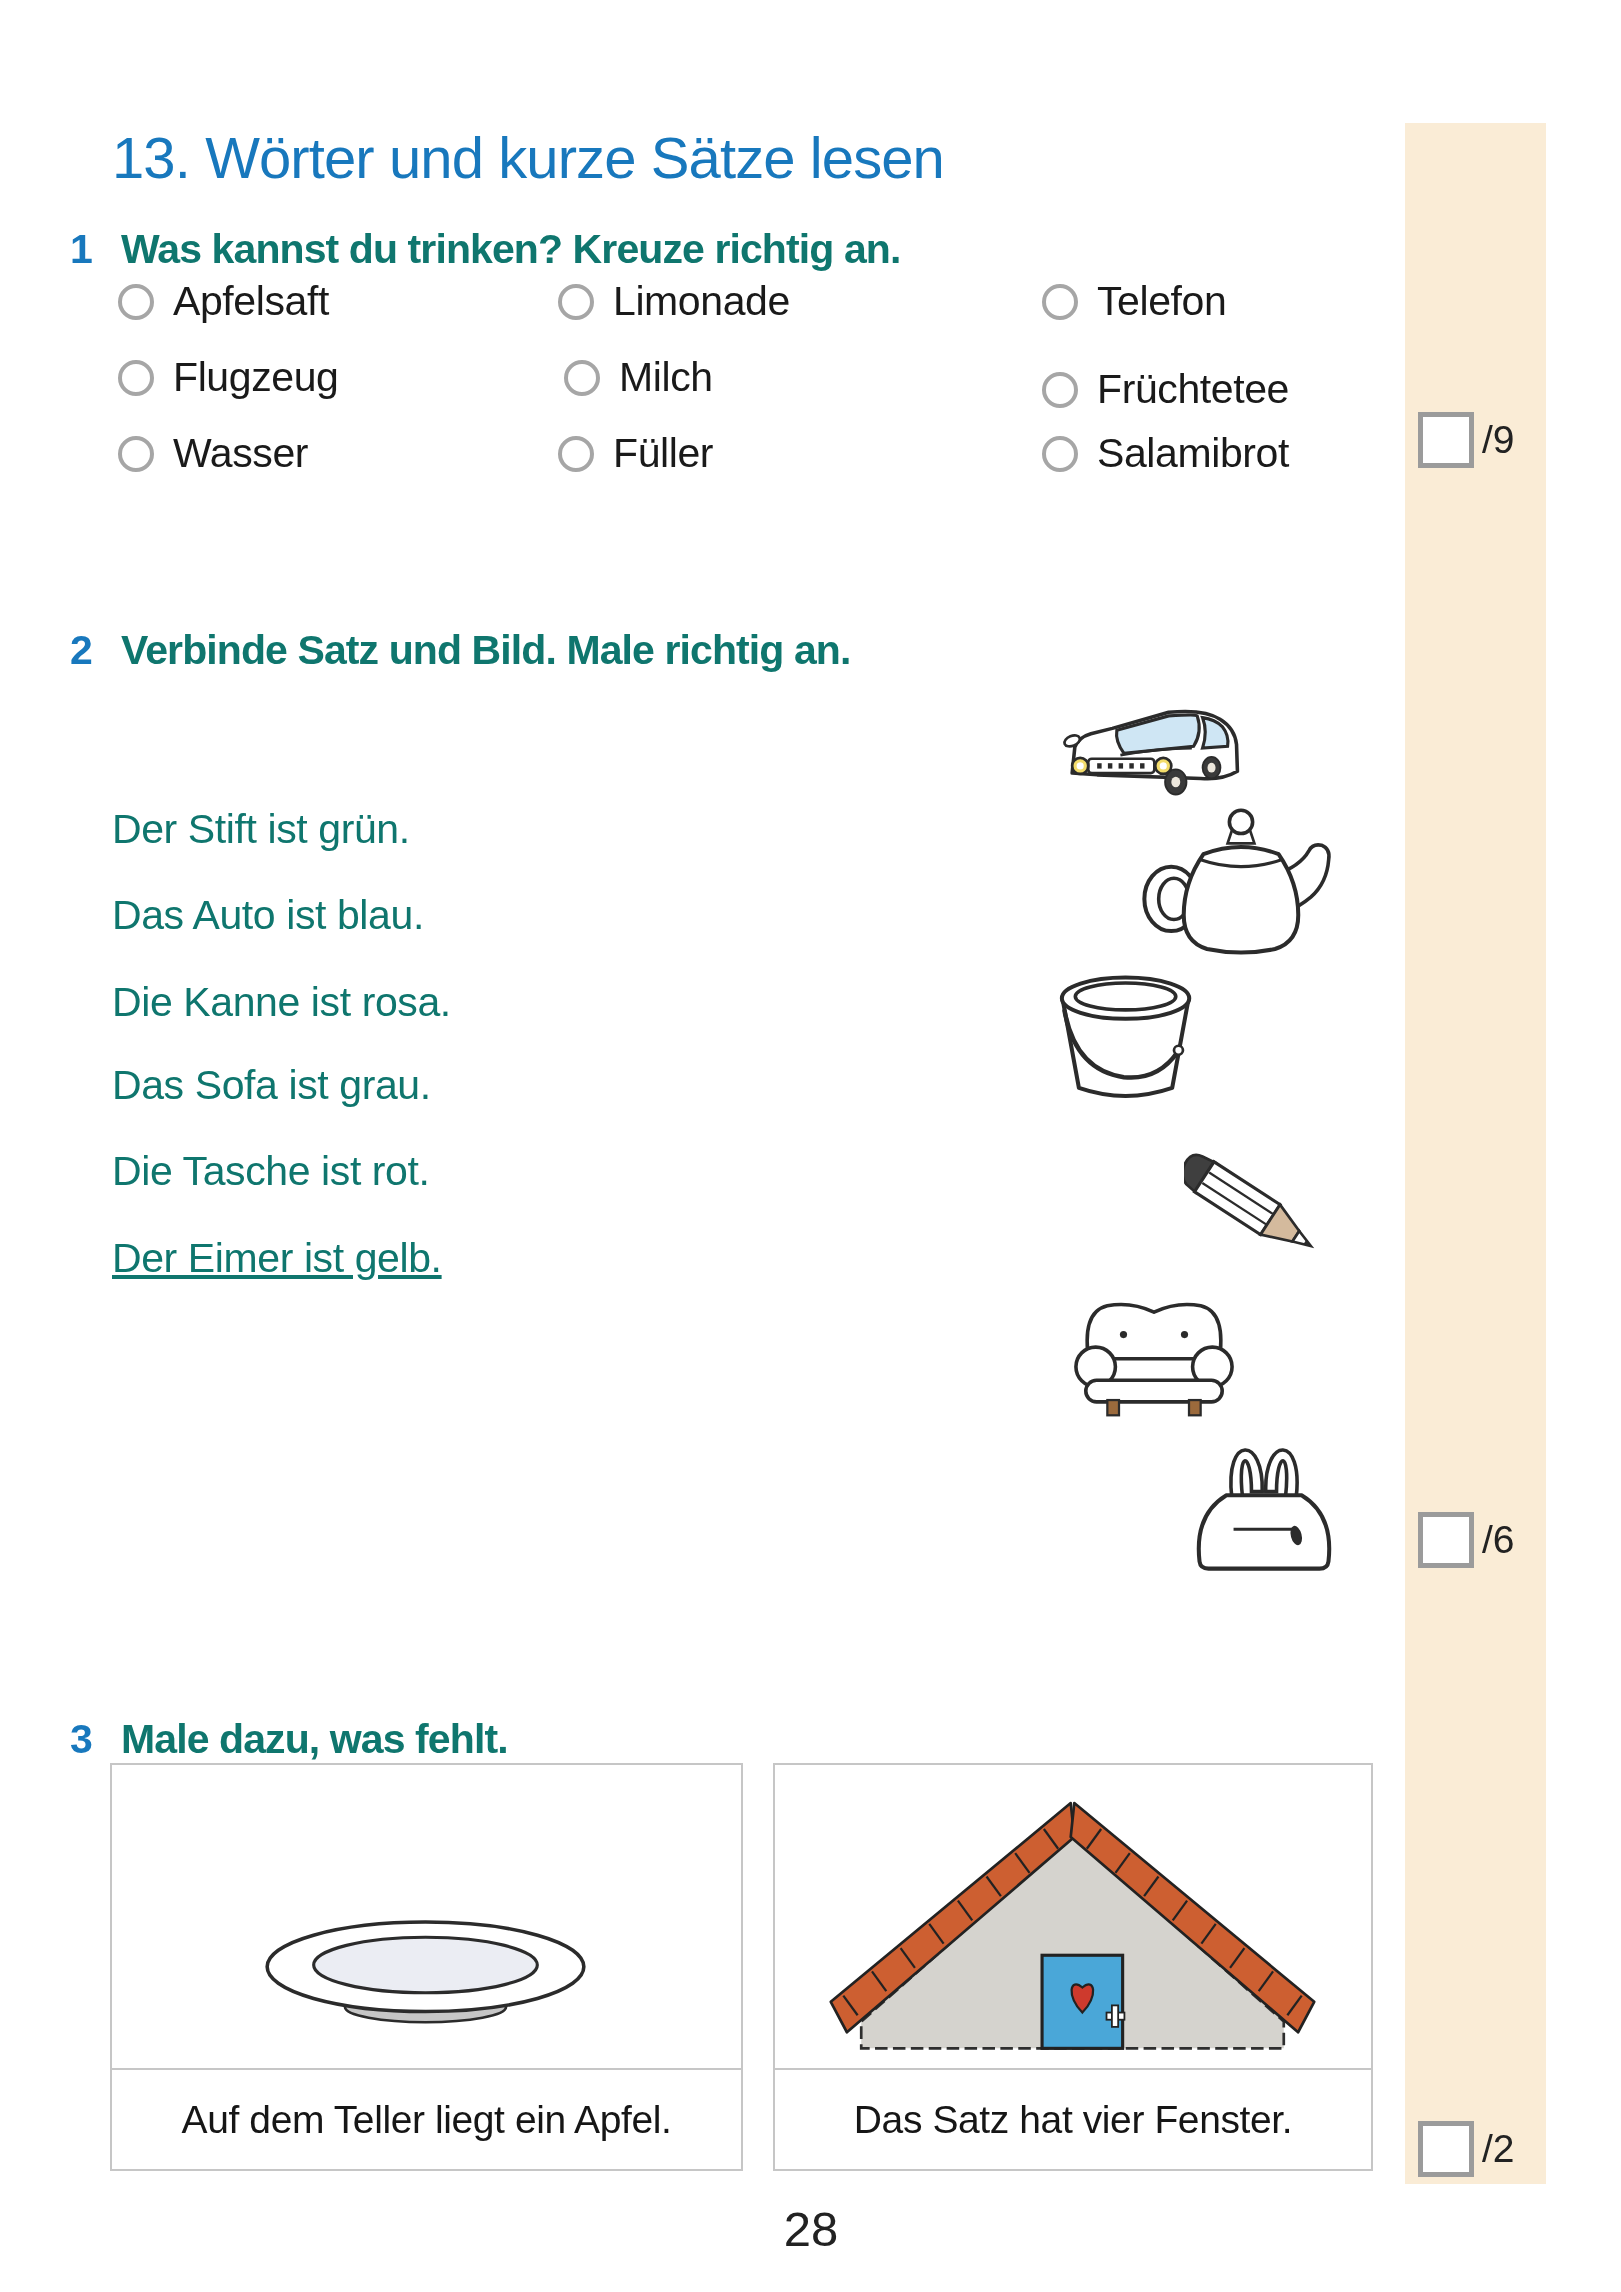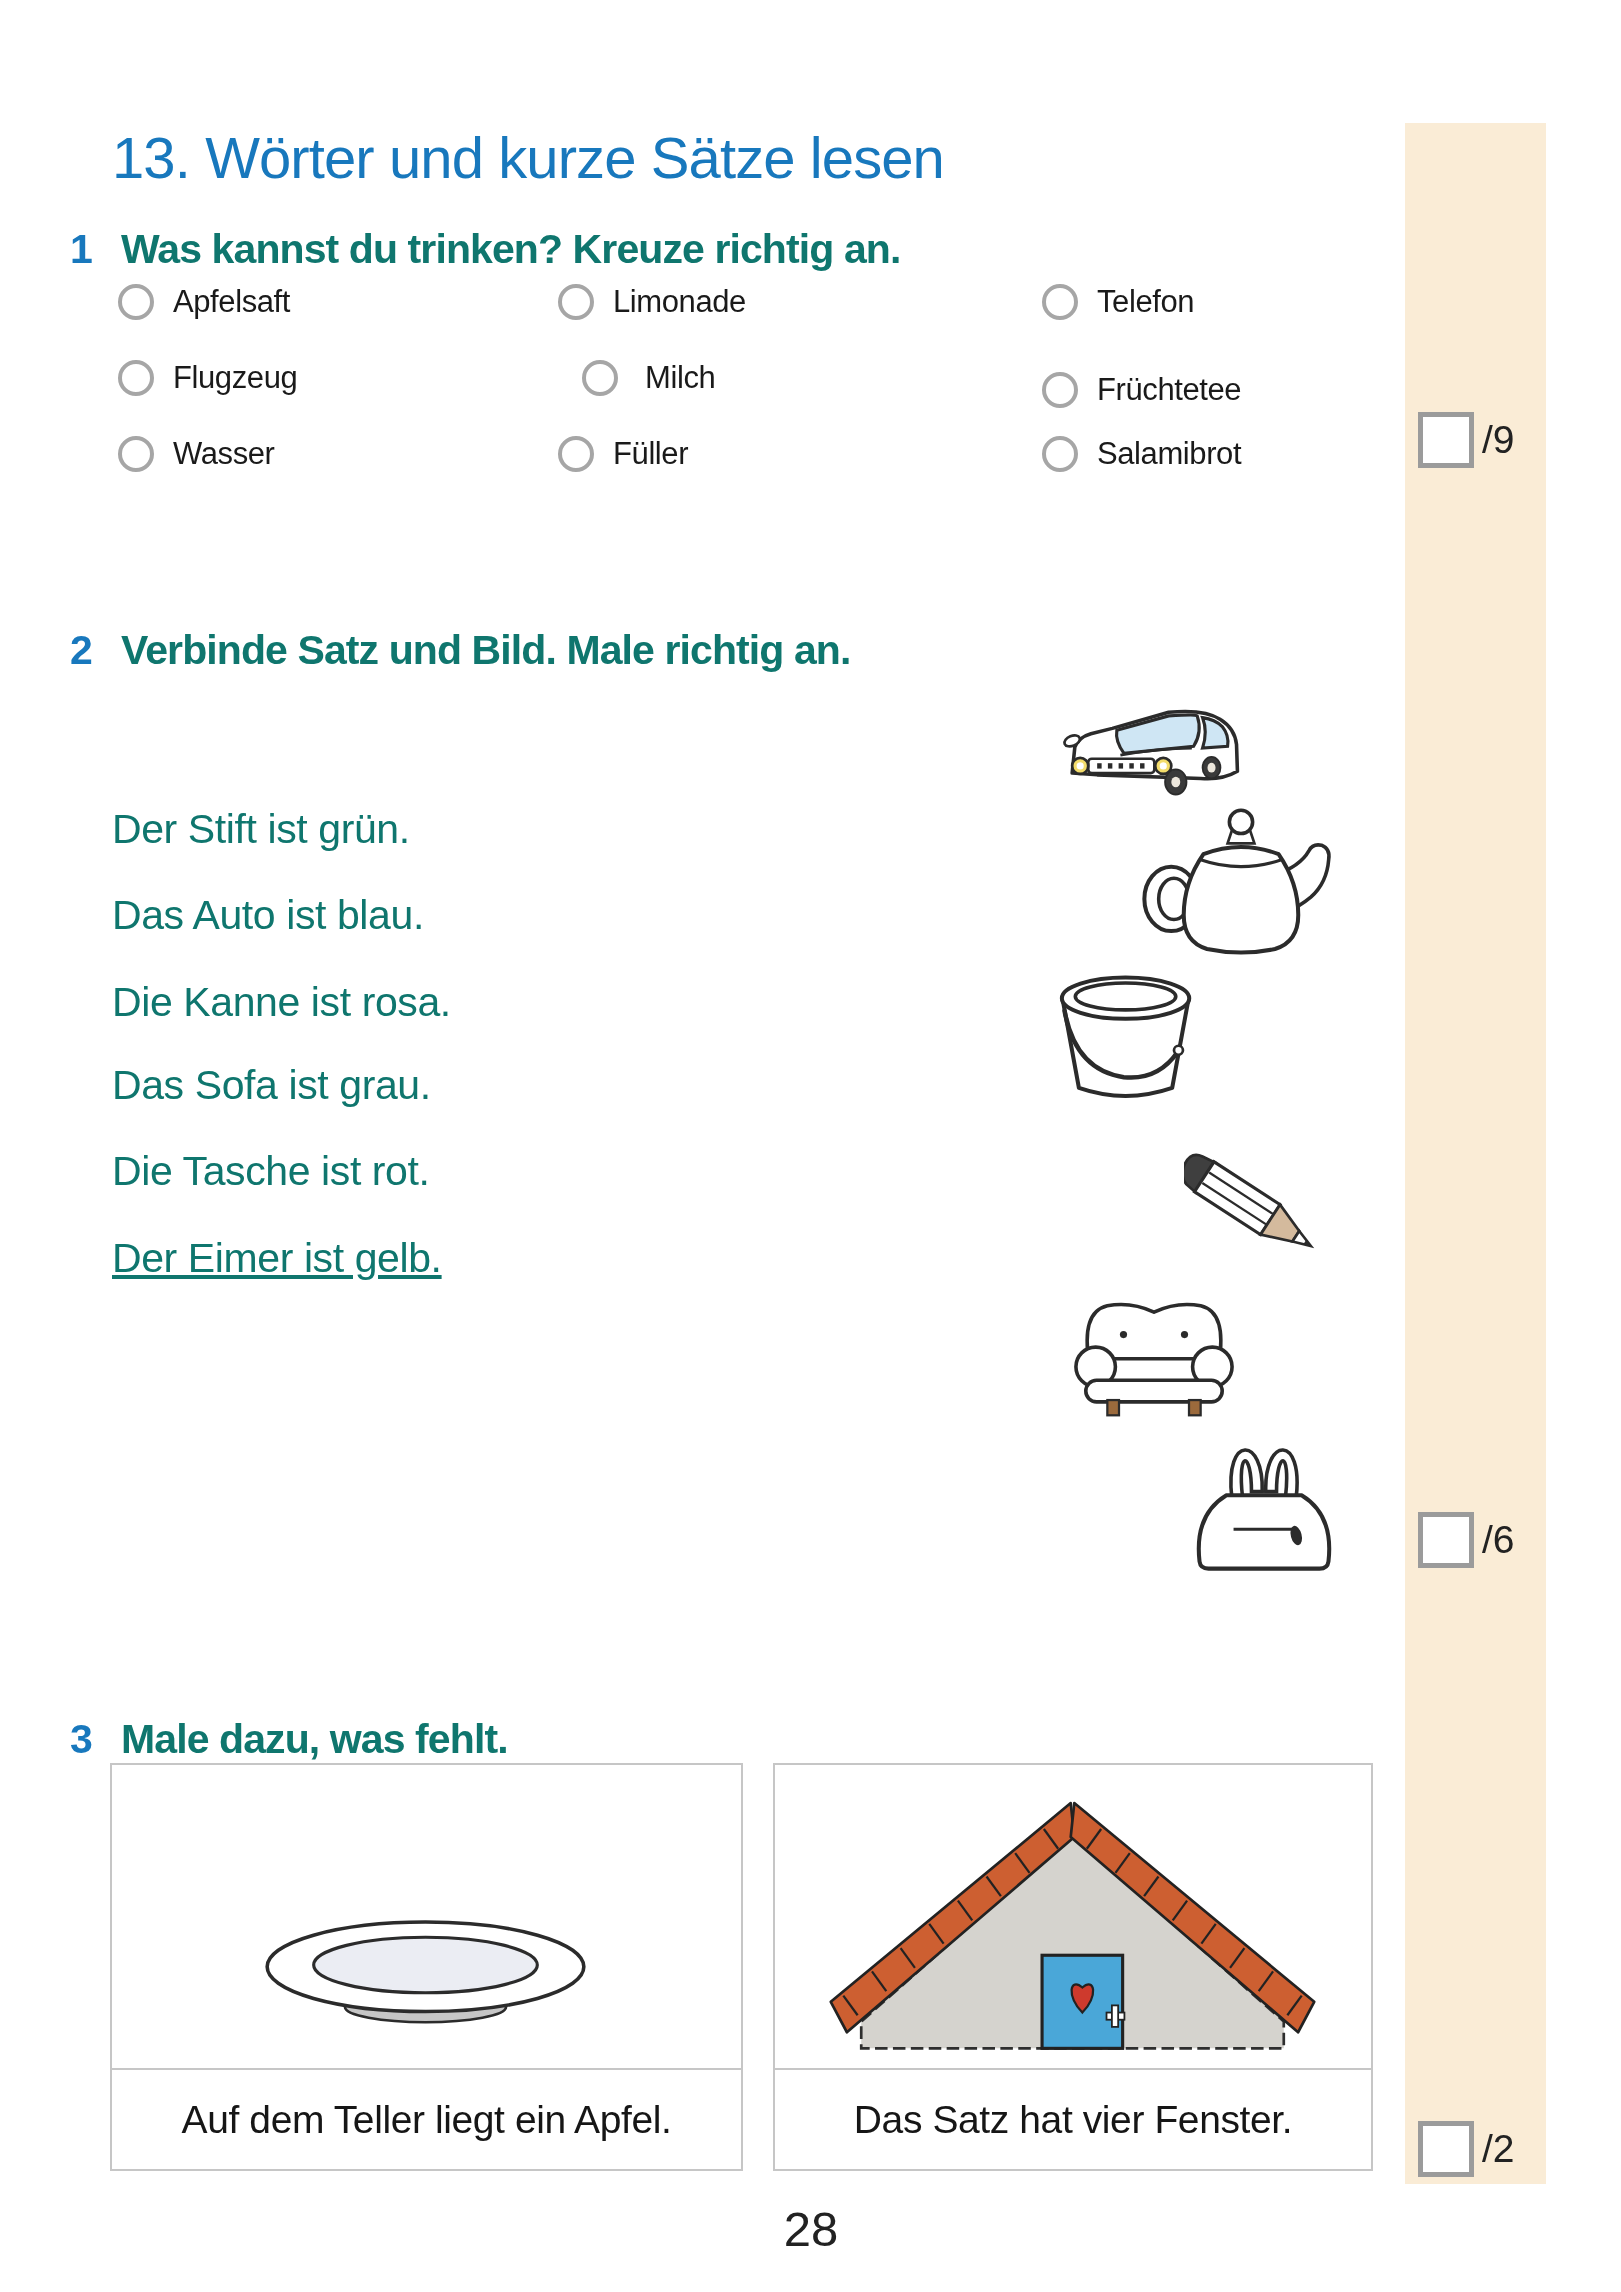--- a/index.html
+++ b/index.html
@@ -8,21 +8,21 @@
           font-family:"Liberation Sans", sans-serif; color:#161616; overflow:hidden; }
   .strip { position:absolute; left:1405px; top:123px; width:141px; height:2061px; background:#FAECD6; }
   .title { position:absolute; left:112px; top:124px; font-size:58px; font-weight:normal;
            letter-spacing:-0.9px; color:#1878BD; white-space:nowrap; }
   .num { position:absolute; font-size:41px; font-weight:bold; color:#1878BD; letter-spacing:-0.9px; }
   .prompt { position:absolute; font-size:41px; font-weight:bold; color:#0f766e;
             letter-spacing:-0.9px; white-space:nowrap; }
   .opt { position:absolute; display:flex; align-items:center; height:47px; }
   .opt .circle { width:36px; height:36px; border:4.5px solid #A6A6A6; border-radius:50%;
                  background:#fff; flex:0 0 auto; }
-  .opt .label { margin-left:19px; font-size:31px; letter-spacing:-0.4px; white-space:nowrap; color:#1a1a1a; }
+  .opt .label { margin-left:19px; font-size:41px; letter-spacing:-0.4px; white-space:nowrap; color:#1a1a1a; }
   .sentence { position:absolute; font-size:41px; letter-spacing:-0.4px; white-space:nowrap; color:#0f766e; }
   .img { position:absolute; }
   .score { position:absolute; display:flex; align-items:center; }
   .score-box { width:56px; height:56px; border:5.4px solid #9B9B9B; background:#fff; flex:0 0 auto; }
   .score-label { margin-left:8px; font-size:39px; color:#222; white-space:nowrap; }
   .card { position:absolute; border:2.7px solid #C6C6C6; background:#fff; }
   .card-img { position:absolute; left:0; right:0; top:0; bottom:101px; }
   .card-cap { position:absolute; left:0; right:0; bottom:0; height:101px; border-top:2.7px solid #C6C6C6;
               display:flex; align-items:center; justify-content:center; font-size:39px;
               letter-spacing:-0.4px; white-space:nowrap; color:#161616; }
@@ -49,21 +49,21 @@
     <span class="label">Limonade</span>
   </div>
   <div class="opt" style="left:1042px; top:278px;">
     <span class="circle"></span>
     <span class="label">Telefon</span>
   </div>
   <div class="opt" style="left:118px; top:354px;justify-content:center;">
     <span class="circle"></span>
     <span class="label">Flugzeug</span>
   </div>
-  <div class="opt" style="left:582px; top:354px;gap:8px;">
+  <div class="opt" style="left:564px; top:354px;">
     <span class="circle"></span>
     <span class="label">Milch</span>
   </div>
   <div class="opt" style="left:1042px; top:366px;">
     <span class="circle"></span>
     <span class="label">Früchtetee</span>
   </div>
   <div class="opt" style="left:118px; top:430px;">
     <span class="circle"></span>
     <span class="label">Wasser</span>

